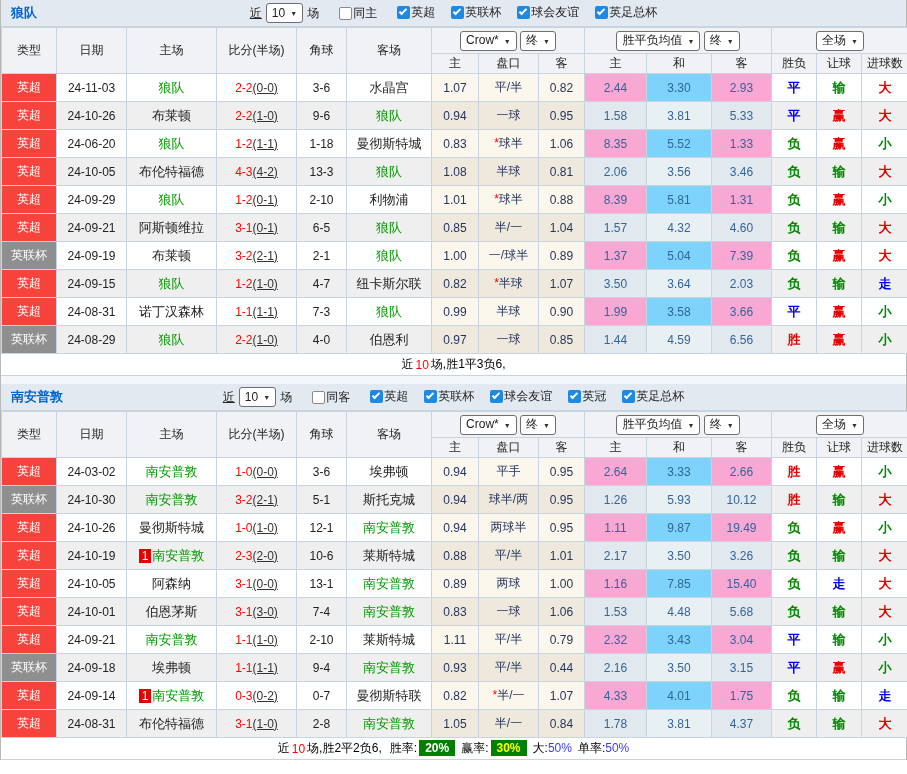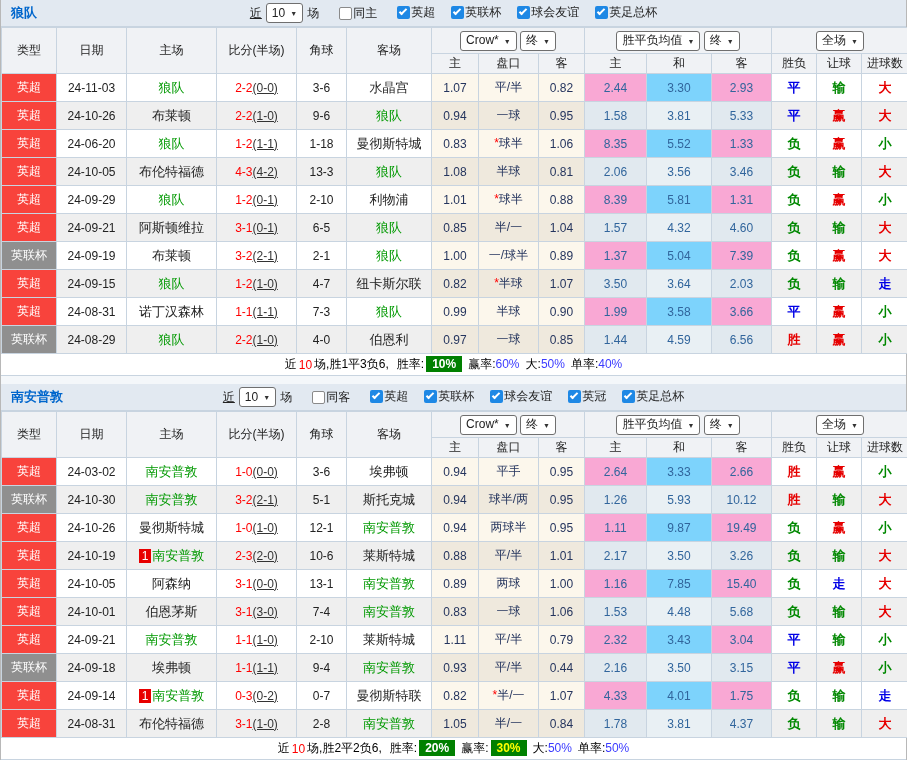--- a/index.html
+++ b/index.html
@@ -343,21 +343,20 @@
             <td class="c-res t-red">赢</td>
             <td class="c-res t-green">小</td>
           </tr>
         </tbody>
     </table>
 
     <div class="sec-foot">
       <span>近</span>
         <span class="red">10</span>
         <span>场,胜1平3负6,</span>
-      <span><span class="f-label">胜率:</span><span class="f-badge">10%</span><span class="f-label">赢率:</span><span class="f-blue">60%</span><span class="f-label">大:</span><span class="f-blue">50%</span><span class="f-label">单率:</span><span class="f-blue">40%</span></span>
     </div>
   </div>
 
   <div class="gap"></div>
 
   <div>
     <div class="sec-head">
       <span class="team">南安普敦</span>
       <span class="flt">
         <span class="near-lbl">近</span>

